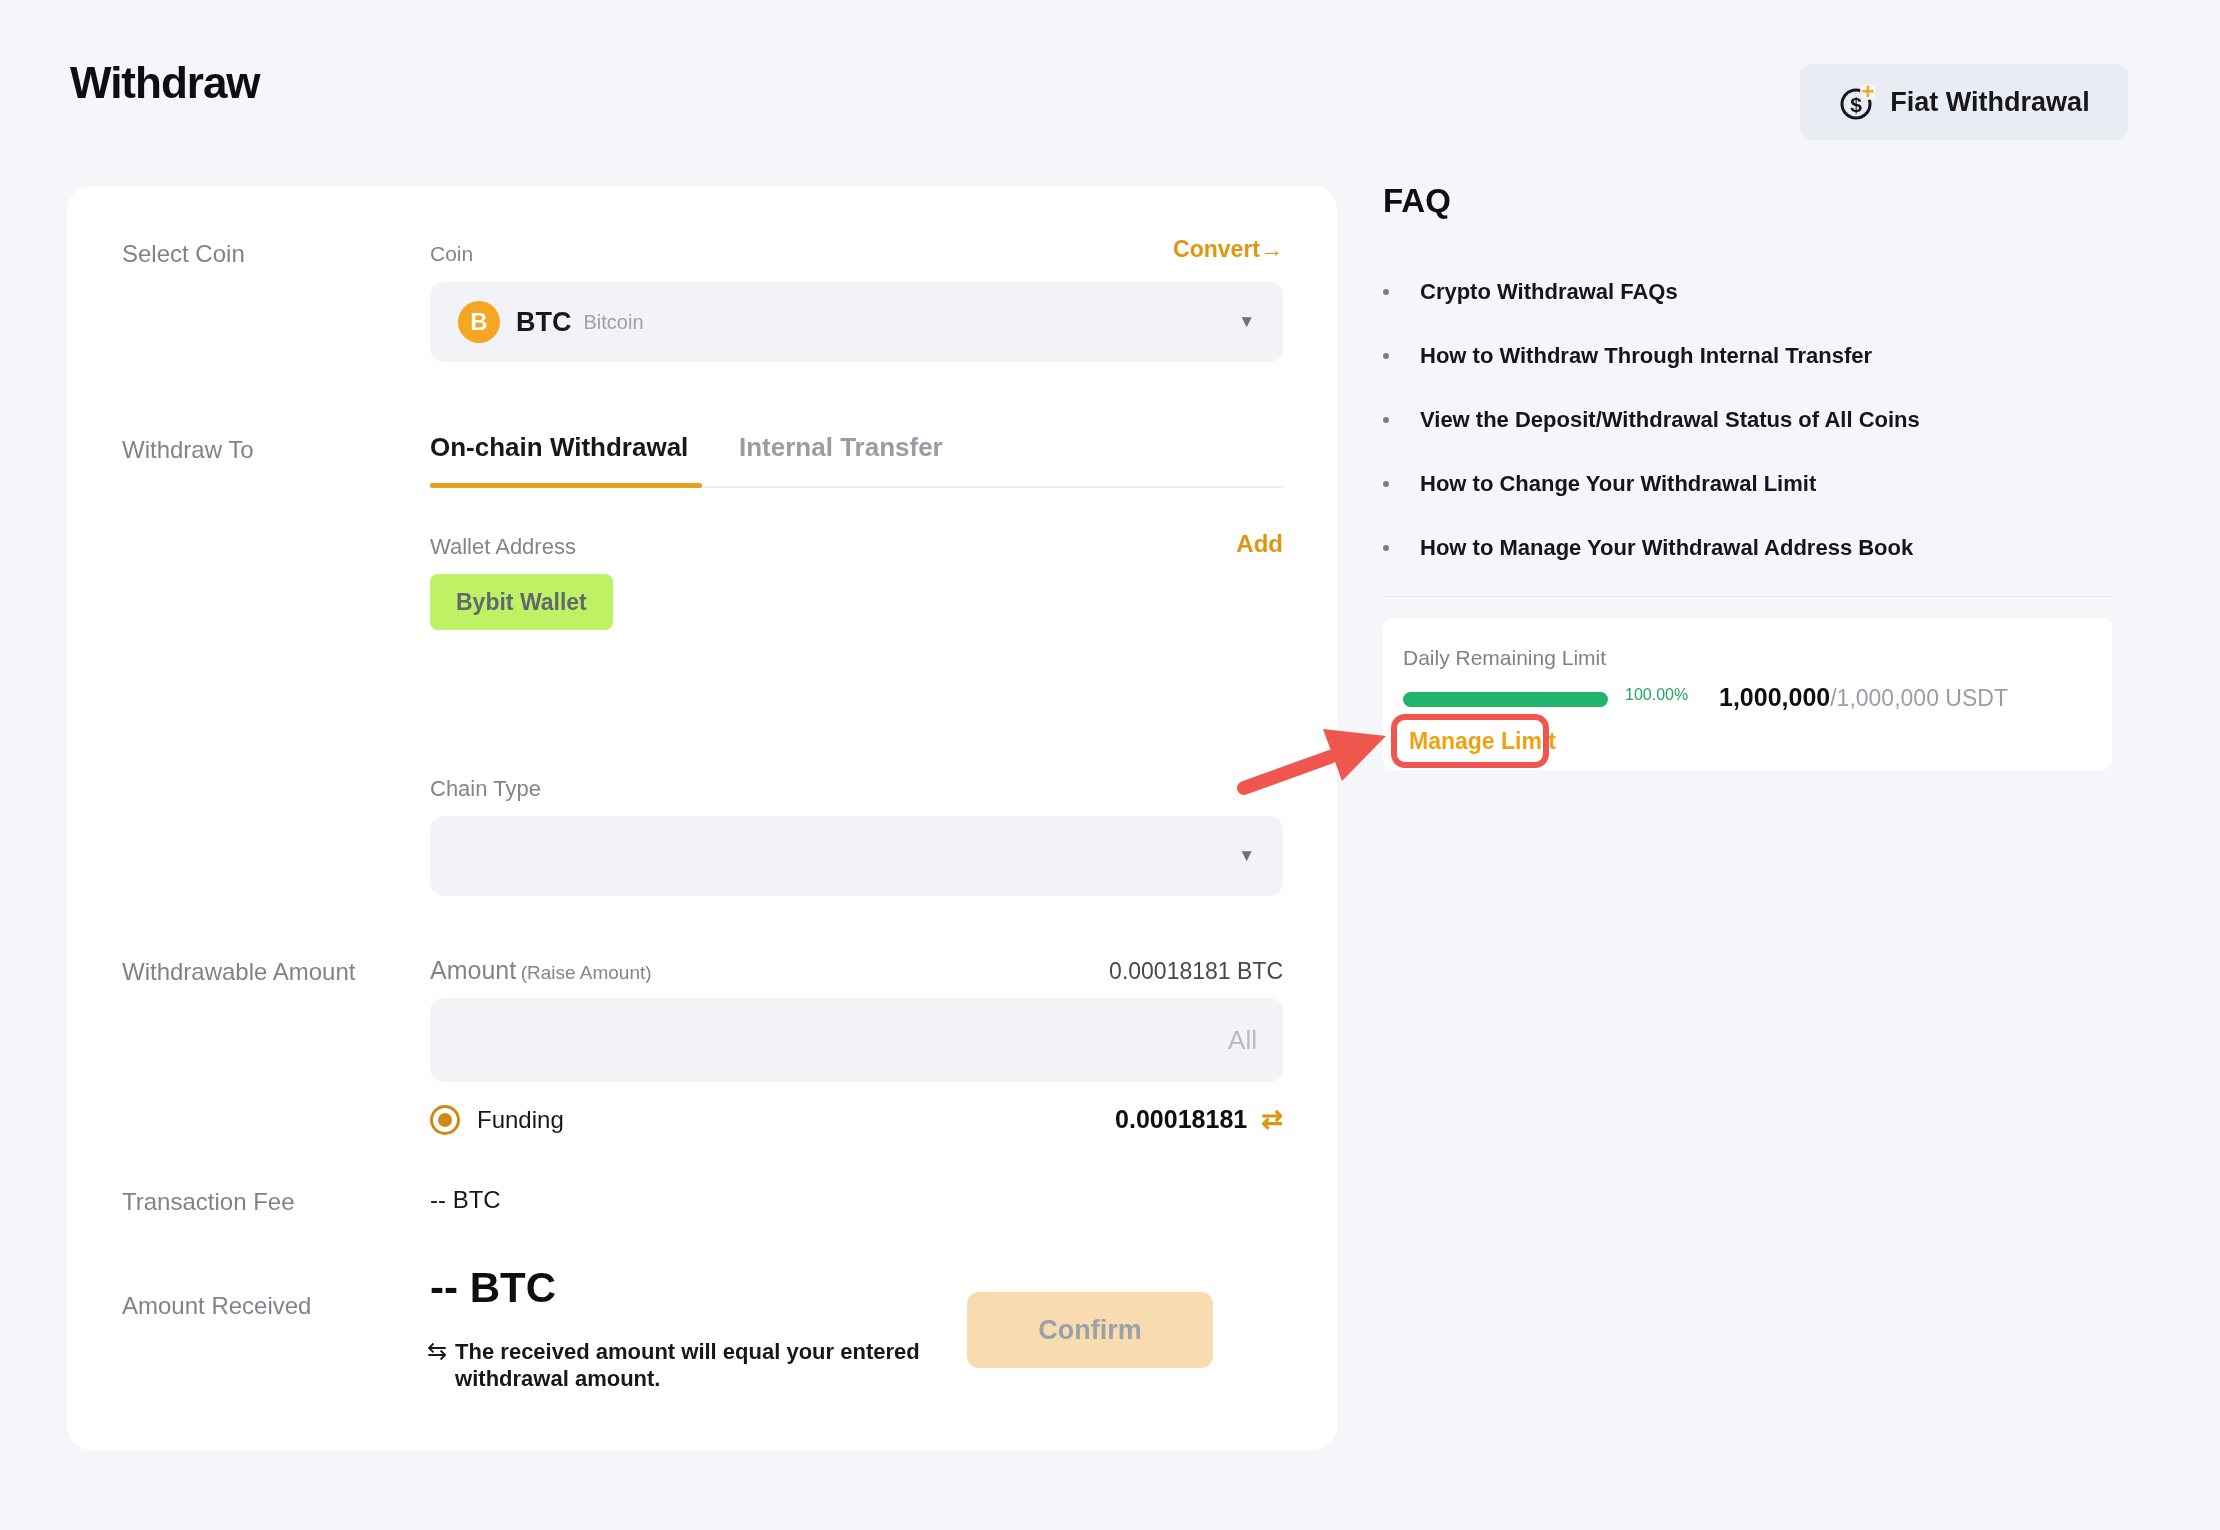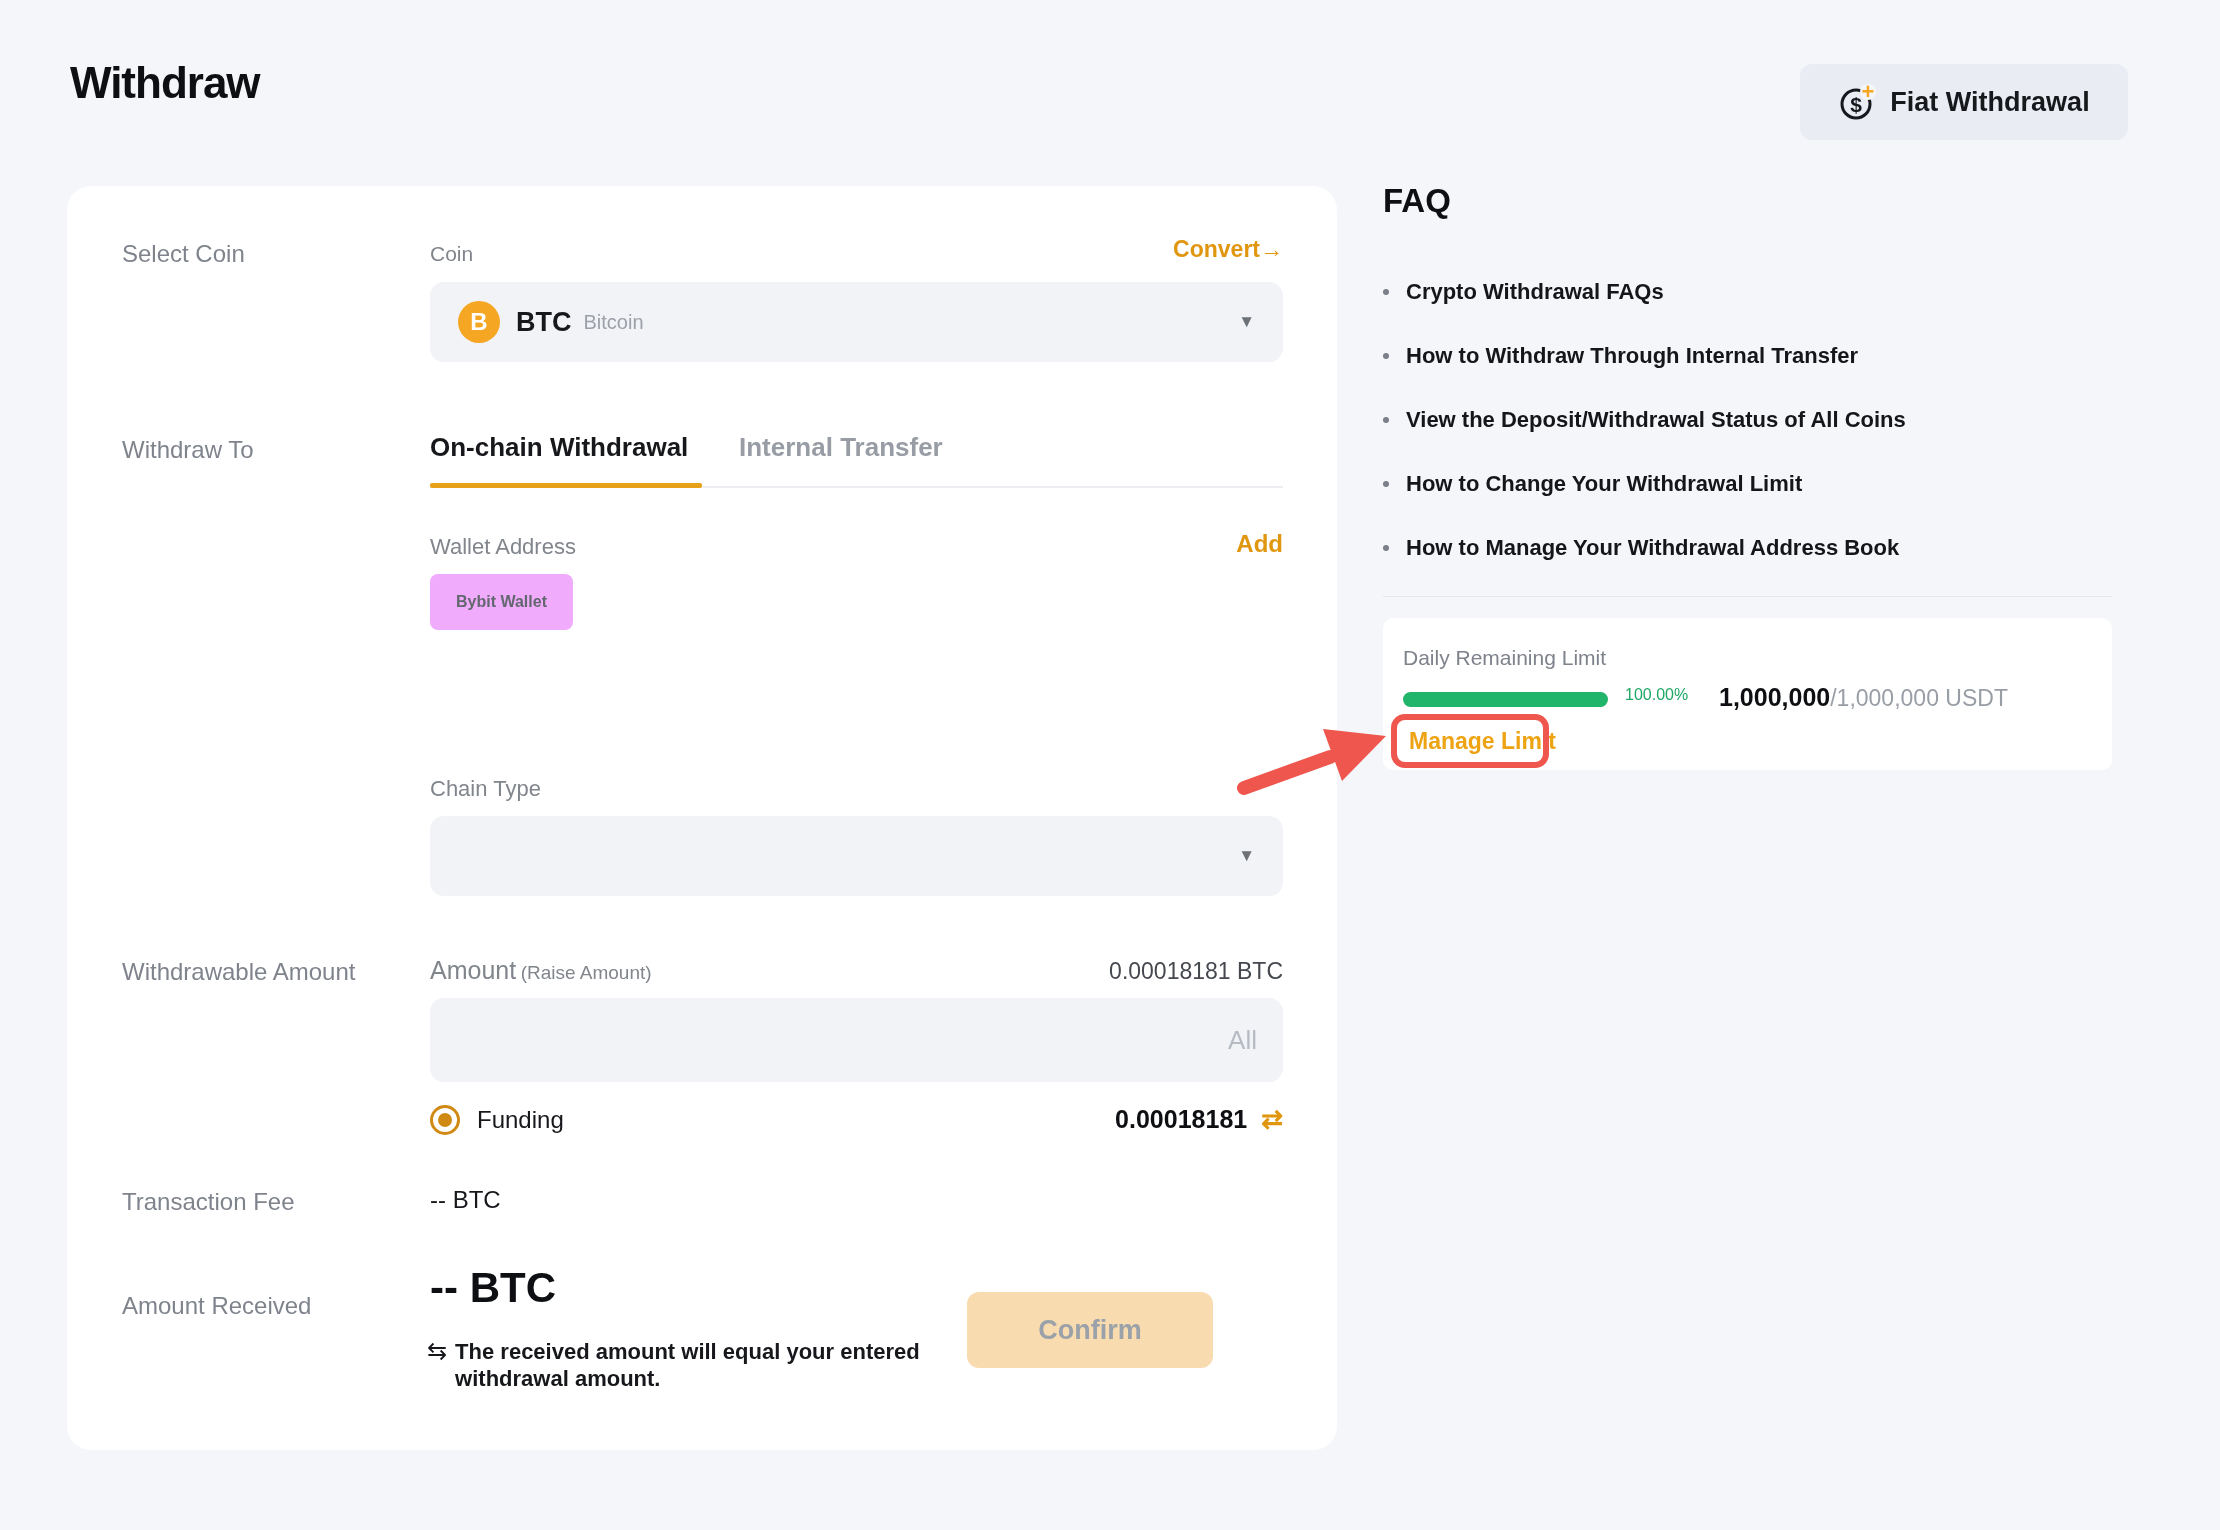--- a/index.html
+++ b/index.html
@@ -45,23 +45,23 @@
   .coin-symbol{font-size:27px;font-weight:800;color:#17181c;margin-left:16px;}
   .coin-name{font-size:20px;color:#9ca0a8;margin-left:12px;}
 
   .tab{font-size:26px;font-weight:800;cursor:pointer;}
   .tab.active{color:#17181c;}
   .tab.inactive{color:#989ca4;}
   .tab-underline{height:5px;background:#e6a119;border-radius:2px;}
   .tab-grayline{height:2px;background:#eceef2;}
 
   .chip{
-    height:56px;background:#f0abfc;border-radius:8px;
+    height:56px;background:#bef264;border-radius:8px;
     display:inline-flex;align-items:center;padding:0 26px;
-    font-size:16px;font-weight:800;color:#63676f;cursor:pointer;
+    font-size:23px;font-weight:800;color:#63676f;cursor:pointer;
   }
   .text-input{
     width:853px;height:92px;background:#f2f3f6;border:none;border-radius:14px;
     font-family:"Liberation Sans", sans-serif;font-size:25px;color:#17181c;
     padding:0 64px 0 24px;box-sizing:border-box;outline:none;
   }
   .text-input::placeholder{color:#a8acb4;}
   .amount-input{
     width:853px;height:84px;background:#f2f3f6;border:none;border-radius:14px;
     font-family:"Liberation Sans", sans-serif;font-size:26px;color:#17181c;
@@ -78,21 +78,21 @@
   .confirm-btn{
     width:246px;height:76px;background:#f8dcb0;border:none;border-radius:12px;
     font-family:"Liberation Sans", sans-serif;
     font-size:27px;font-weight:800;color:#9ba1a9;cursor:pointer;
   }
 
   
   .faq-title{left:1383px;top:182px;font-size:33px;font-weight:800;color:#0e0f12;}
   .faq-item{display:flex;align-items:flex-start;gap:17px;position:absolute;left:0;cursor:pointer;}
   .faq-bullet{width:6px;height:6px;border-radius:50%;background:#7b7f88;margin-top:11px;flex:0 0 auto;}
-  .faq-text{font-size:22px;font-weight:800;color:#15161a;line-height:28px;}
+  .faq-text{font-size:22px;font-weight:800;color:#15161a;line-height:28px;margin-left:14px;}
   .divider{left:1383px;top:596px;width:729px;height:1px;background:#e4e6ea;}
 
   .limit-card{
     left:1383px;top:618px;width:729px;height:152px;
     background:#ffffff;border-radius:10px;
   }
   .limit-title{position:absolute;left:20px;top:28px;font-size:21px;color:#7e828b;}
   .limit-bar{position:absolute;left:20px;top:74px;width:205px;height:15px;border-radius:8px;background:#21b56c;}
   .limit-pct{position:absolute;left:242px;top:68px;font-size:16px;color:#1fa765;}
   .limit-nums{position:absolute;left:336px;top:65px;font-size:25px;}

